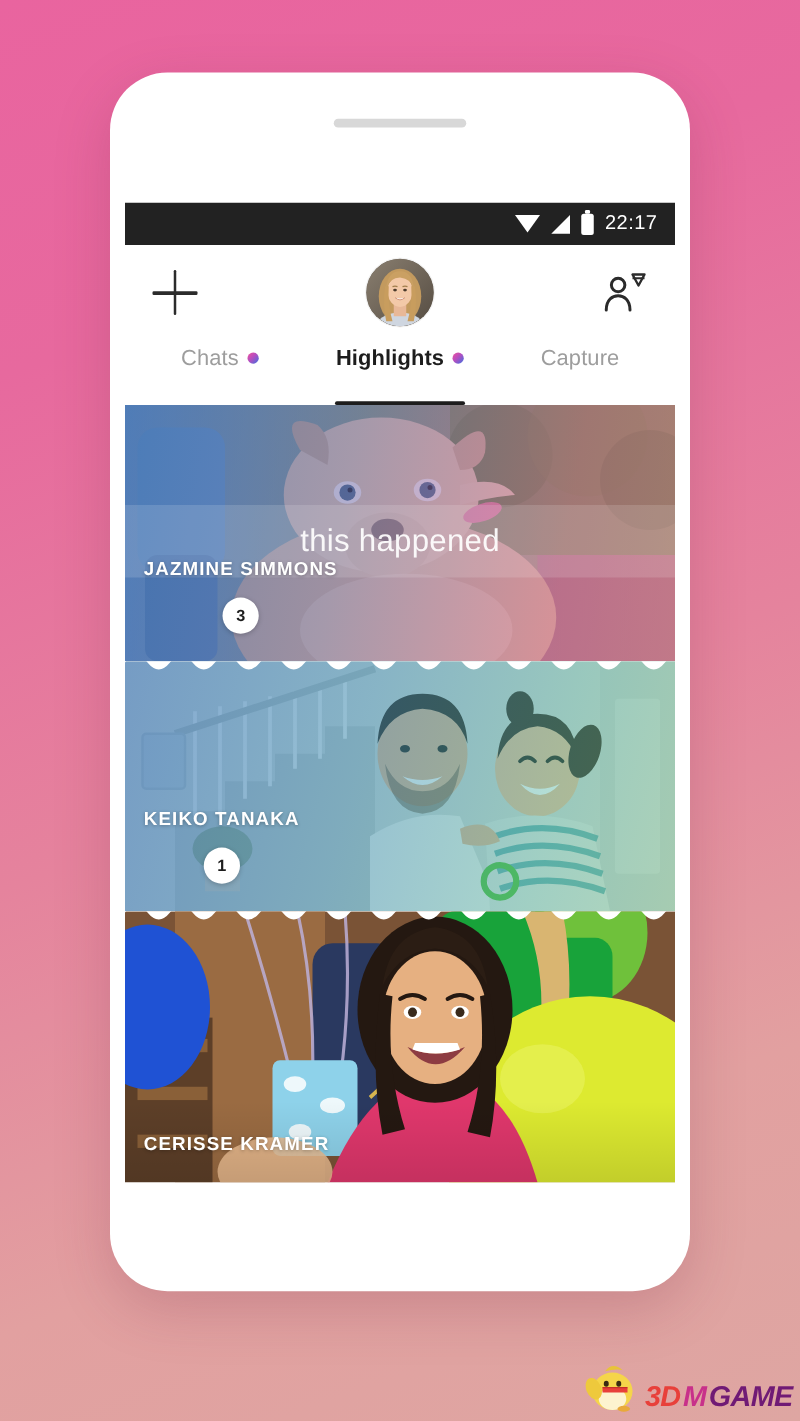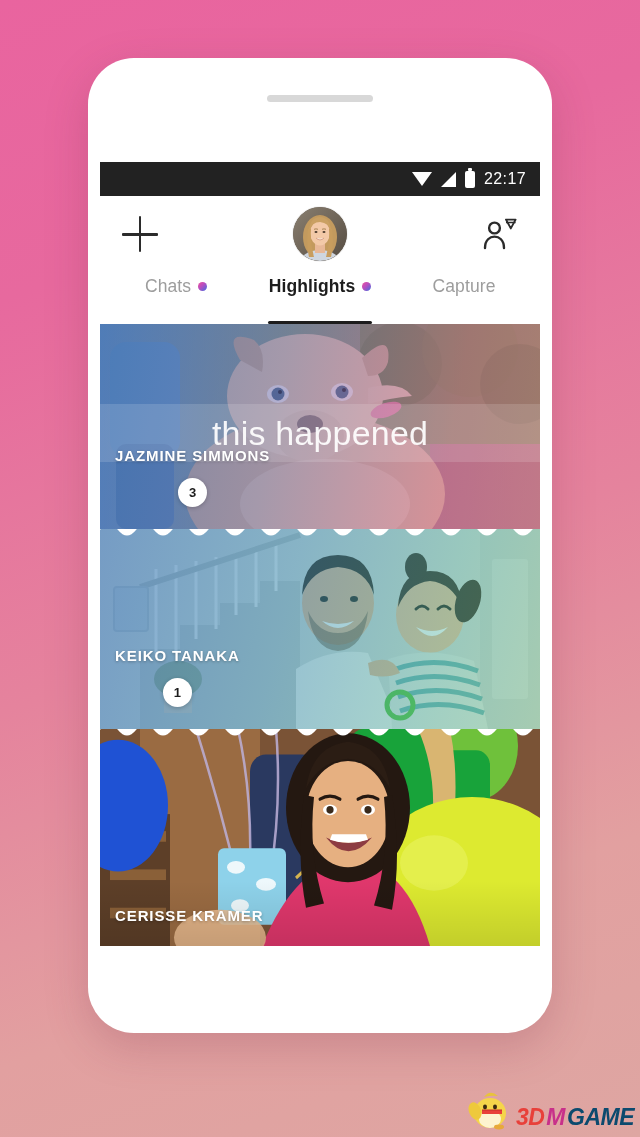--- a/index.html
+++ b/index.html
@@ -114,21 +114,21 @@
   .card .photo { position:absolute; inset:0; }
   .card .photo svg{width:100%;height:100%;display:block;}
   .card .tint { position:absolute; inset:0; }
 
   .banner {
     position:absolute; left:0; right:0;
     background:rgba(255,255,255,.14);
     display:flex; align-items:center; justify-content:center;
   }
   .banner-text {
-    font-size:34px; color:rgba(255,255,255,.92);
+    font-size:25px; color:rgba(255,255,255,.92);
     letter-spacing:.2px; font-weight:300;
   }
 
   .card-foot {
     position:absolute; left:15px; bottom:22px;
     display:flex; align-items:center; gap:14px;flex-direction:column;
   }
   .card-name {
     color:#ffffff; font-size:15px; font-weight:bold;
     letter-spacing:.9px;
@@ -150,21 +150,21 @@
   .wave svg{display:block;width:100%;height:100%;}
 
   
   .watermark {
     position:absolute; right:6px; bottom:6px;
     display:flex; align-items:flex-end; gap:2px;
   }
   .wm-text { font-size:23px; font-weight:bold; font-style:italic; letter-spacing:-.5px; }
   .wm-3d { color:#e8403a; }
   .wm-m  { color:#c8308a; }
-  .wm-game { color:#0c4a6e; }
+  .wm-game { color:#701a75; }
 </style>
 </head>
 <body>
 
 <div class="phone">
   <div class="speaker"></div>
 
   <div class="screen">
 
     <div class="statusbar">

